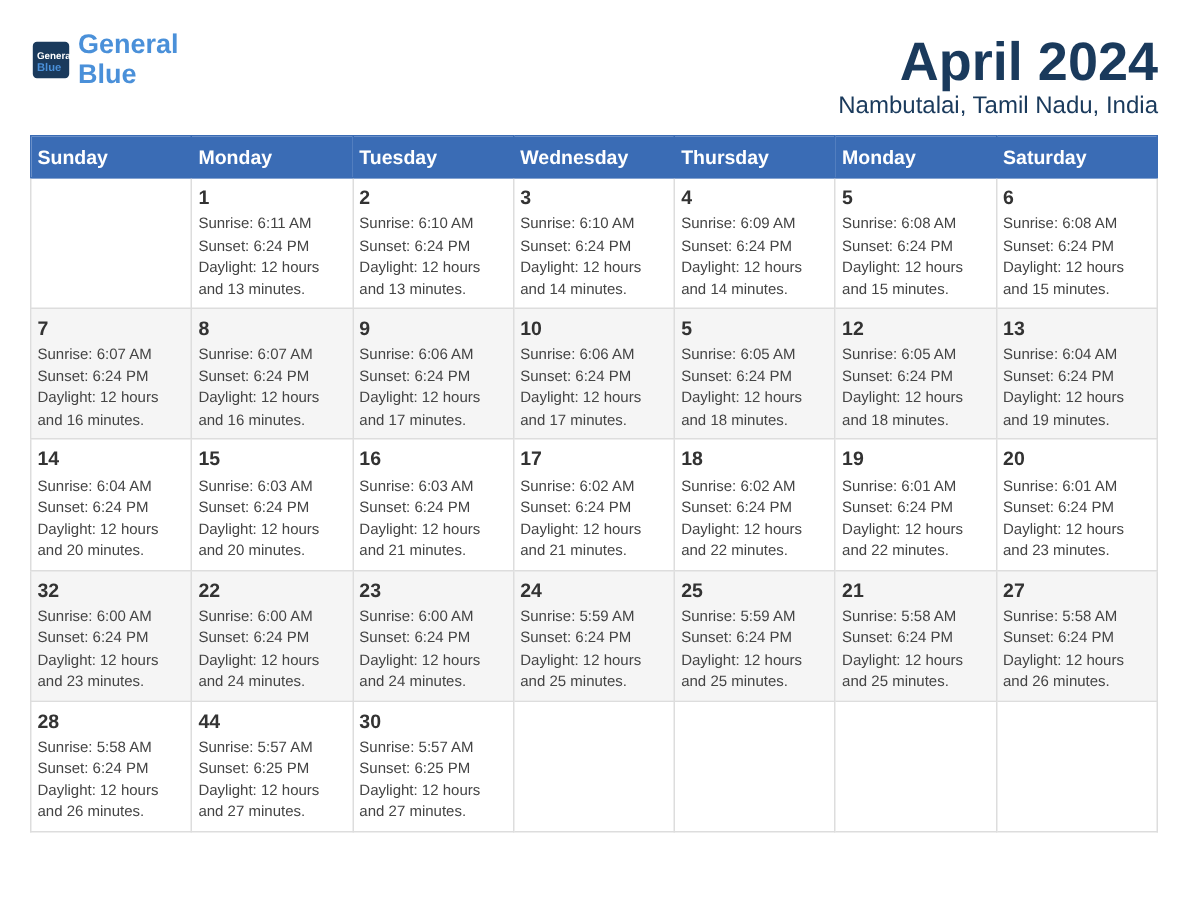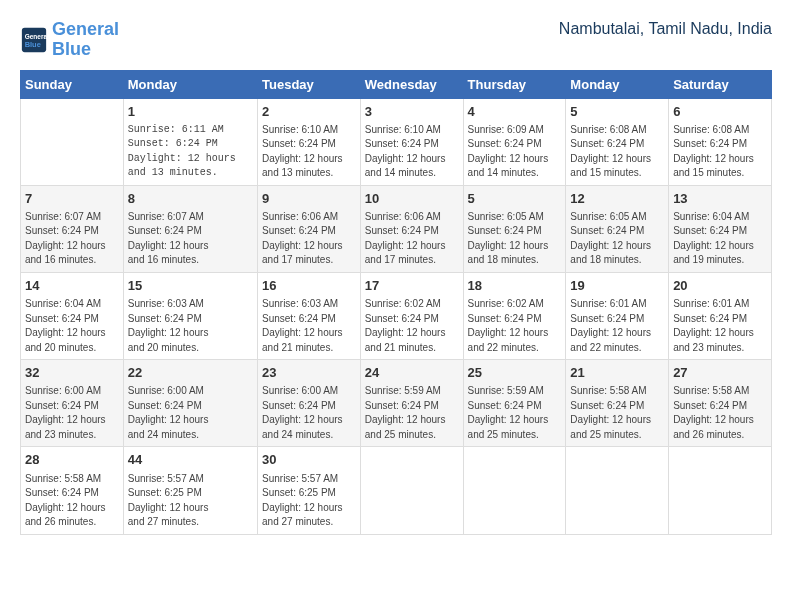--- a/index.html
+++ b/index.html
@@ -105,20 +105,21 @@
       <text x="5" y="14" font-size="7" fill="white" font-weight="bold">General</text>
       <text x="5" y="23" font-size="8" fill="#4a90d9" font-weight="bold">Blue</text>
     </svg>
     <div>
       <div class="logo-text">
         <span>General</span><br><span style="color:#4a90d9">Blue</span>
       </div>
     </div>
   </div>
   <div class="title-area">
+    <div class="main-title">April 2024</div>
     <div class="subtitle">Nambutalai, Tamil Nadu, India</div>
   </div>
 </div>
 
 <table>
   <thead>
     <tr>
       <th>Sunday</th>
       <th>Monday</th>
       <th>Tuesday</th>
@@ -126,21 +127,21 @@
       <th>Thursday</th>
       <th>Monday</th>
       <th>Saturday</th>
     </tr>
   </thead>
   <tbody id="calendar-body">
   <tr>
         <td></td>
         <td>
           <span class="day-num">1</span>
-          <div class="day-info" style="white-space: pre-line; font-family: Liberation Mono, monospace;">Sunrise: 6:11 AM
+          <div class="day-info" style="white-space: pre-line;">Sunrise: 6:11 AM
 Sunset: 6:24 PM
 Daylight: 12 hours
 and 13 minutes.</div>
         </td>
         <td>
           <span class="day-num">2</span>
           <div class="day-info" style="white-space: pre-line;">Sunrise: 6:10 AM
 Sunset: 6:24 PM
 Daylight: 12 hours
 and 13 minutes.</div>

